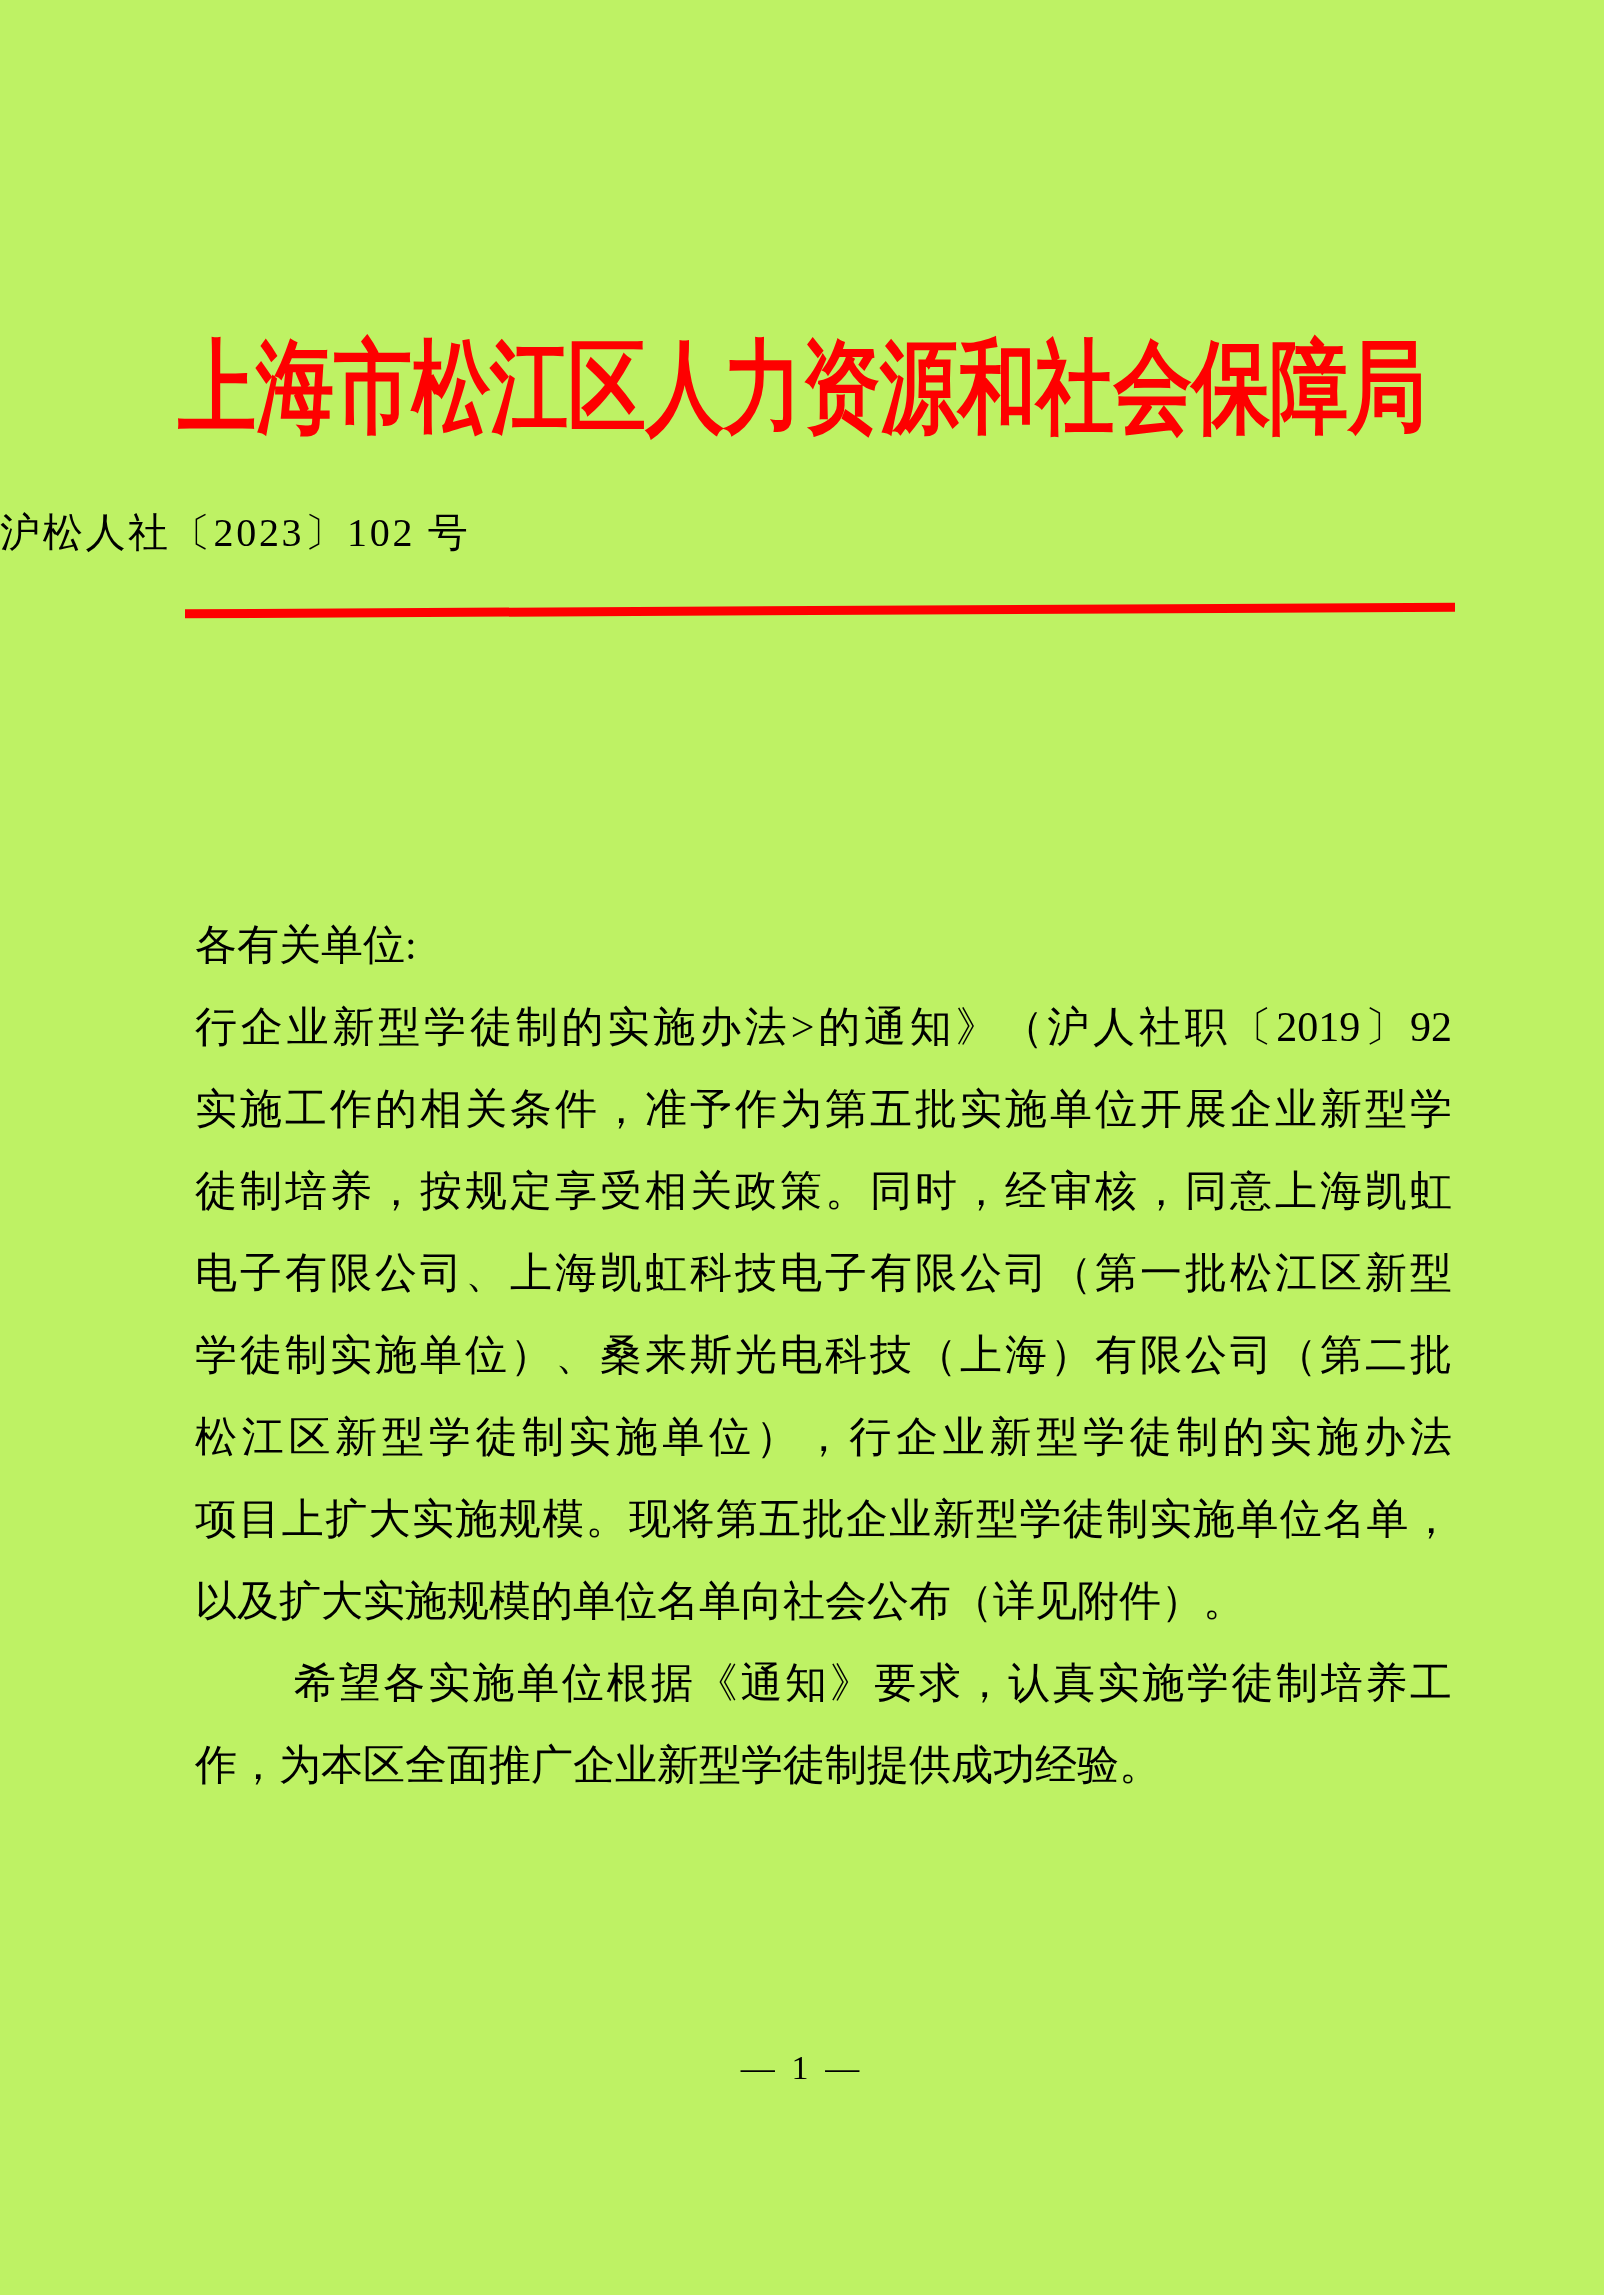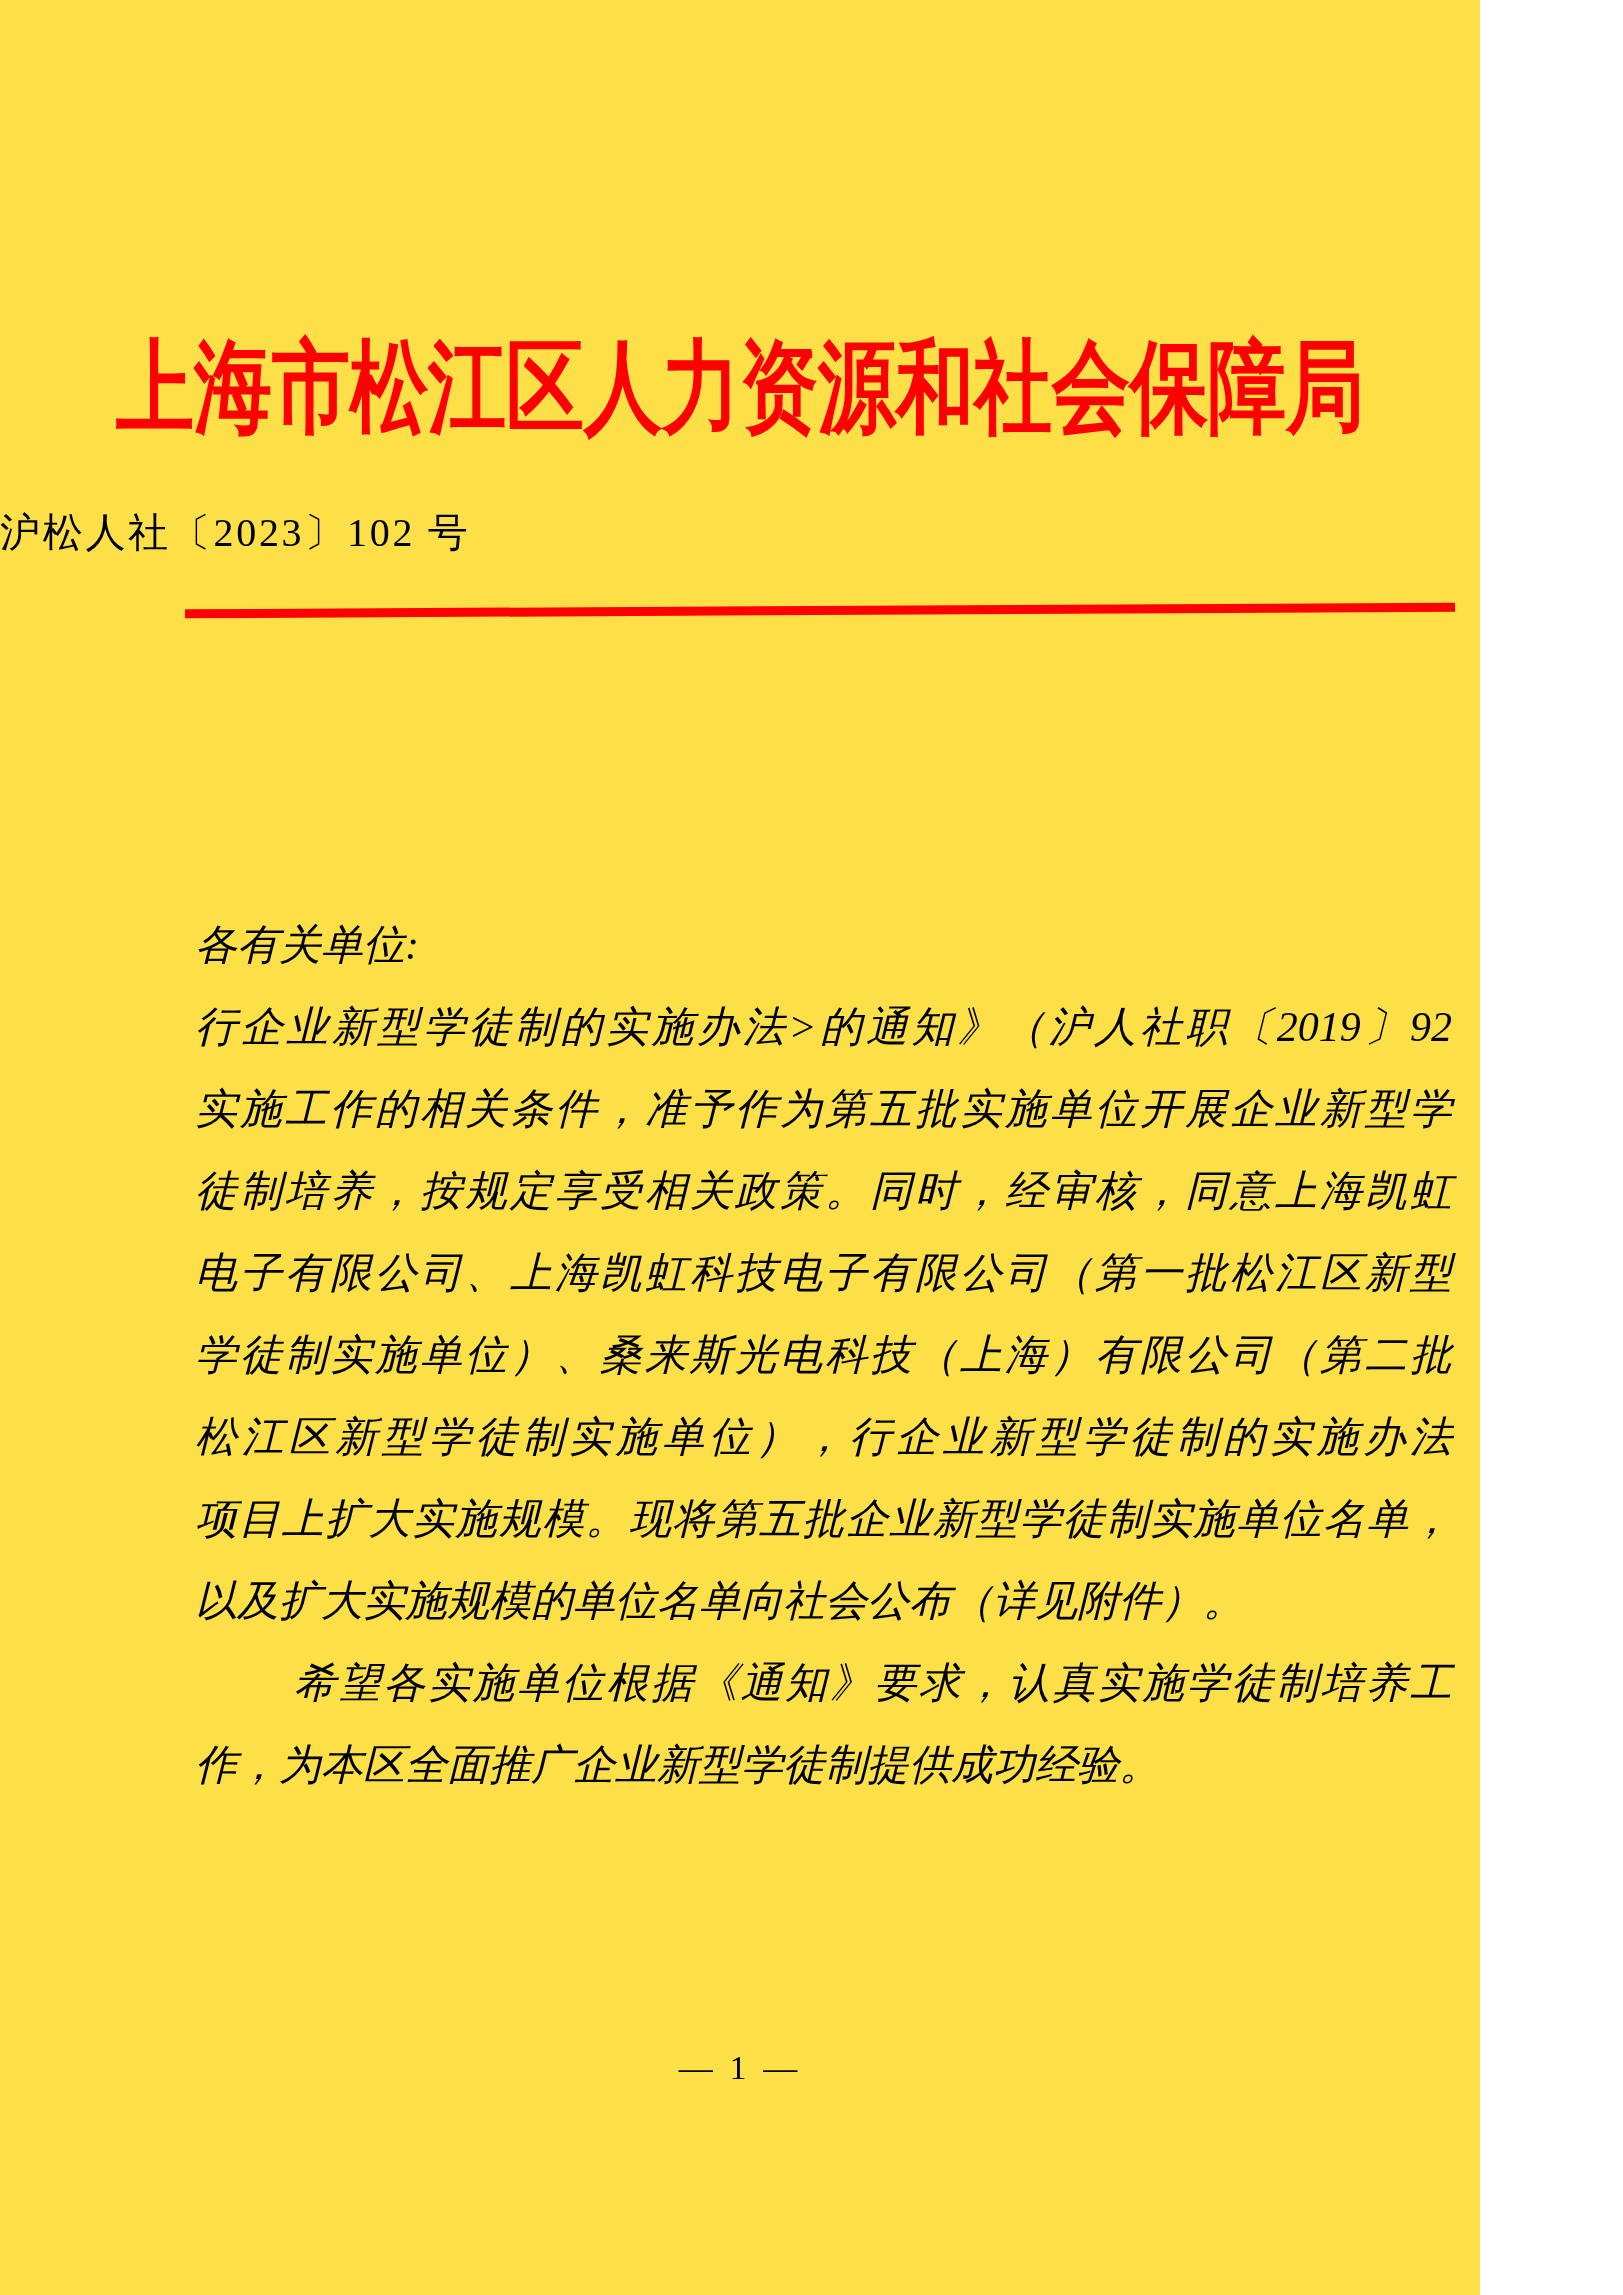--- a/index.html
+++ b/index.html
@@ -2,23 +2,23 @@
 <html style="font-size:11px"><head>
 <meta charset="utf-8">
 <style>
   html, body {
     margin: 0;
     padding: 0;
     background: #ffffff;
   }
   .page {
     position: relative;
-    width: 1480px;
+    width: 1604px;
     height: 2295px;
-    background: #fde047;
+    background: #bef264;
     overflow: hidden;
     font-family: "Liberation Serif", "DejaVu Serif", serif;
     color: #000000;
   }
   .agency {
     position: absolute;
     top: 327px;
     left: 0;
     width: 100%;
     text-align: center;
@@ -62,21 +62,20 @@
     line-height: 82px;
     white-space: nowrap;
   }
   .body-block {
     position: absolute;
     top: 904px;
     left: 195px;
     width: 1257px;
     font-size: 42px;
     line-height: 82px;
-    font-style: italic;
   }
   .line {
     height: 82px;
     white-space: nowrap;
   }
   .line.justify {
     white-space: normal;
     text-align: justify;
     text-align-last: justify;
   }

